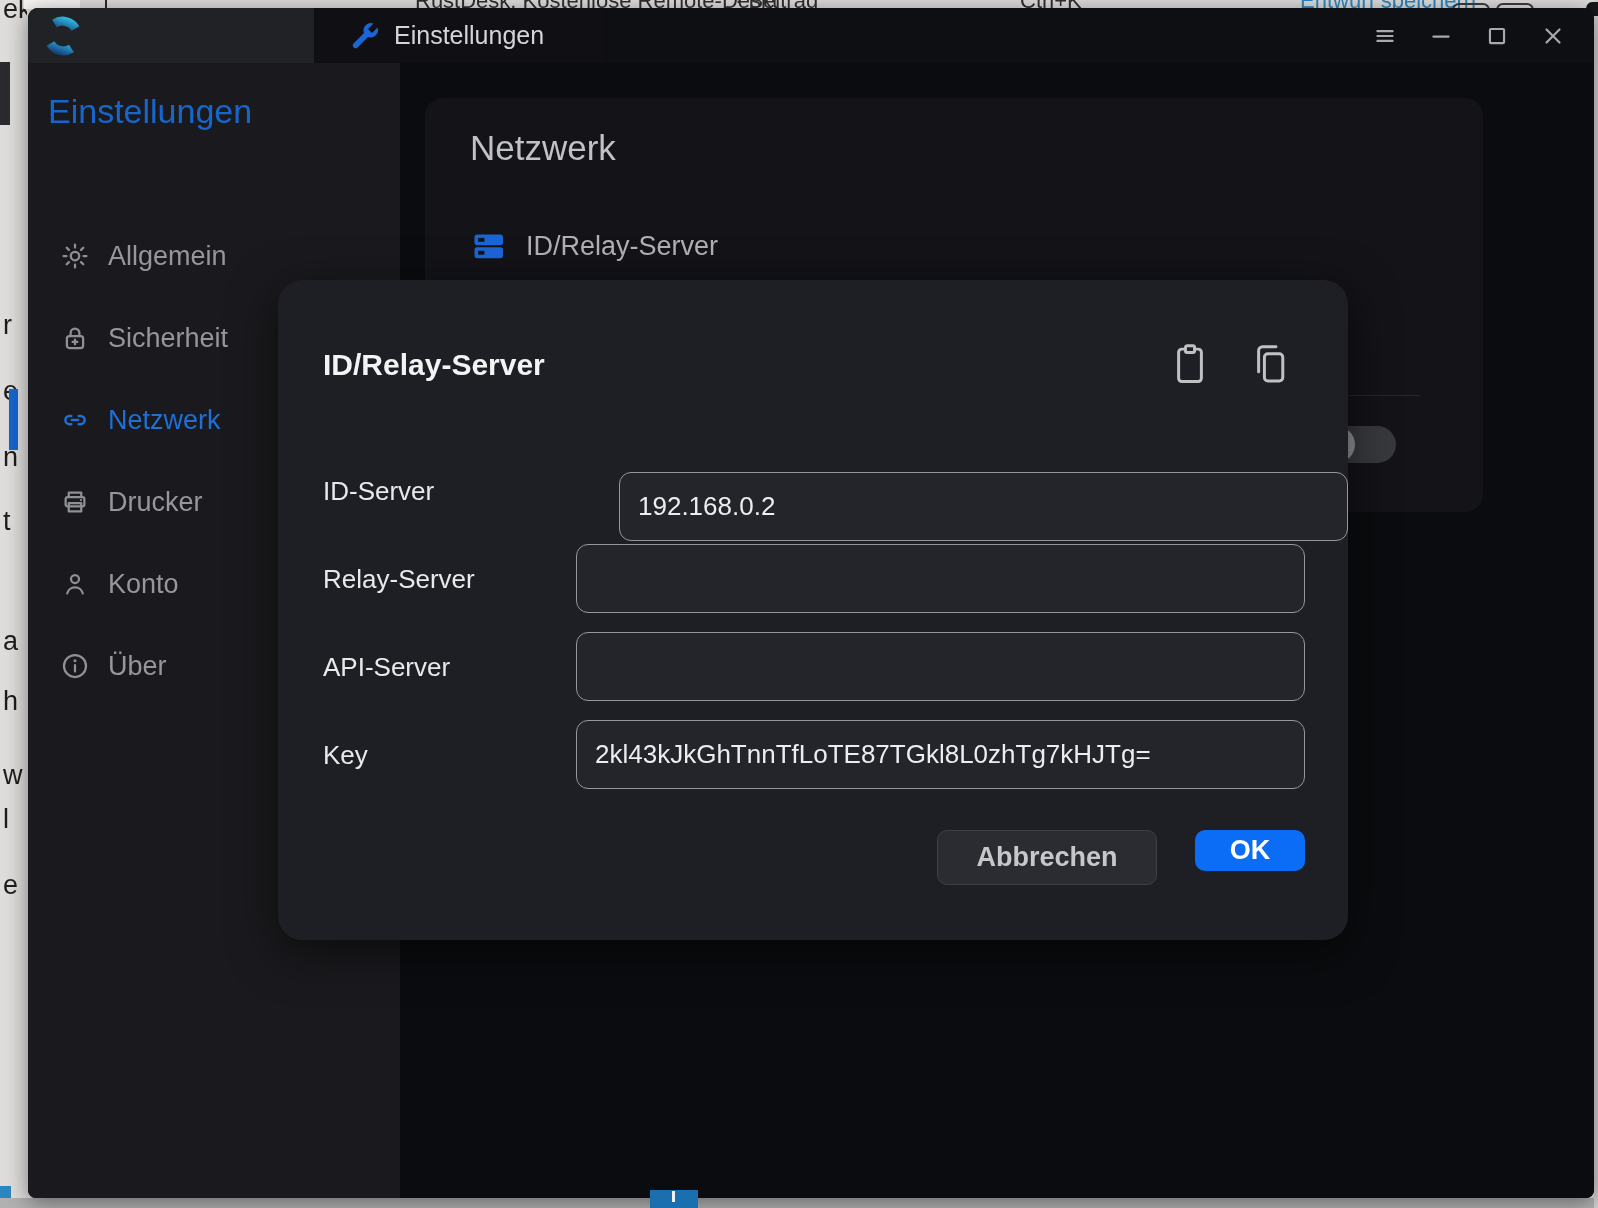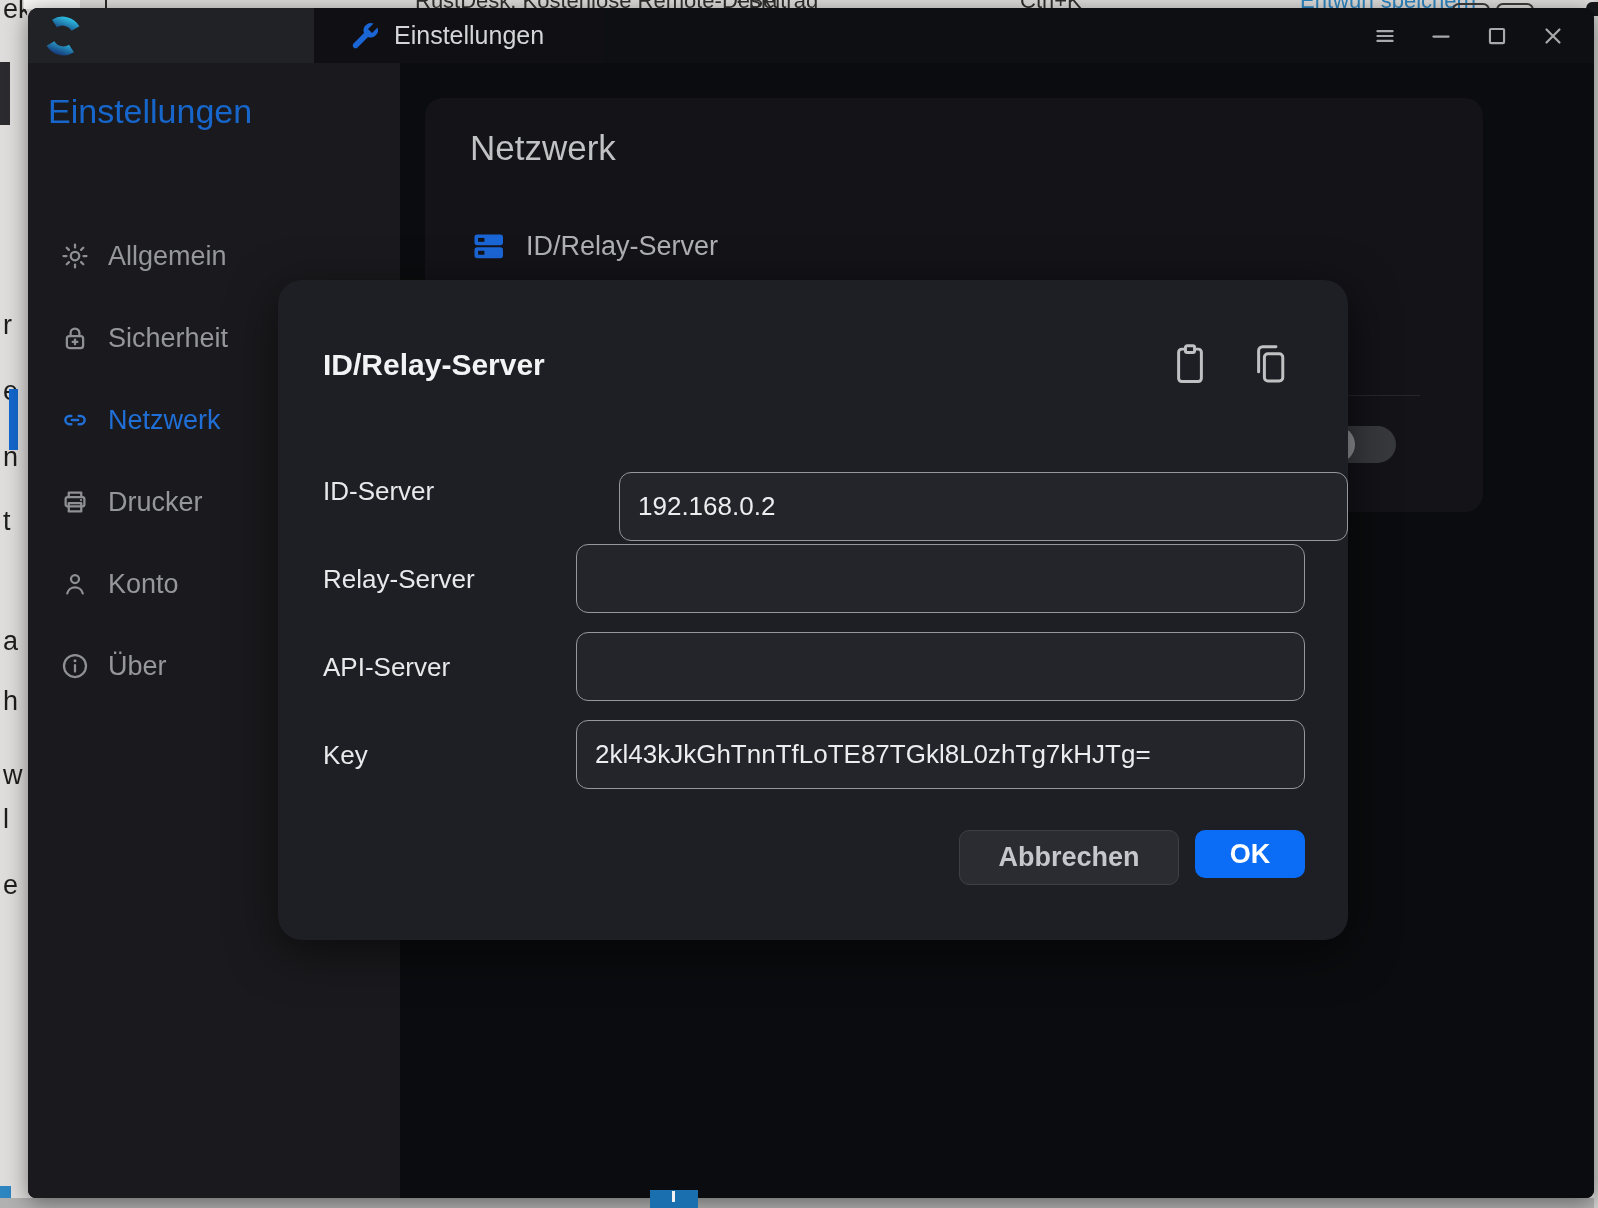--- a/index.html
+++ b/index.html
@@ -63,24 +63,24 @@
   
   .dialog{position:absolute;left:250px;top:272px;width:1070px;height:660px;background:#1e1f24;
           border-radius:24px;z-index:10;box-shadow:0 12px 48px rgba(0,0,0,.55);}
   .dlg-title{position:absolute;left:45px;top:68px;font-size:30px;font-weight:bold;color:#f2f3f5;}
   .dlg-icons{position:absolute;right:56px;top:60px;display:flex;gap:36px;}
   .dlg-icons .btn{width:44px;height:48px;display:flex;align-items:center;justify-content:center;cursor:default;}
   .frow .flabel{position:absolute;left:45px;font-size:26px;color:#e8e9eb;}
   .frow input{position:absolute;left:298px;width:691px;height:67px;background:#24252a;
               border:1.5px solid #96979b;border-radius:12px;color:#ecedef;font-size:26px;
               padding:0 18px;outline:none;font-family:"Liberation Sans", sans-serif;}
-  .dlg-buttons{position:absolute;right:43px;top:550px;display:flex;gap:16px;}
+  .dlg-buttons{position:absolute;right:43px;top:550px;display:flex;gap:38px;}
   .btn-cancel{width:218px;height:53px;background:#2b2c31;border:1px solid #3f4045;border-radius:10px;
               color:#c6c7ca;font-size:27px;font-weight:bold;display:flex;align-items:center;justify-content:center;}
-  .btn-ok{width:110px;height:48px;background:#0b6cf5;border-radius:10px;color:#ffffff;
+  .btn-ok{width:110px;height:41px;background:#0b6cf5;border-radius:10px;color:#ffffff;
           font-size:27px;font-weight:bold;display:flex;align-items:center;justify-content:center;}
 
   svg{display:block;}
 </style>
 </head>
 <body>
 
 <div class="screen">
 
   <div class="bg-top">

